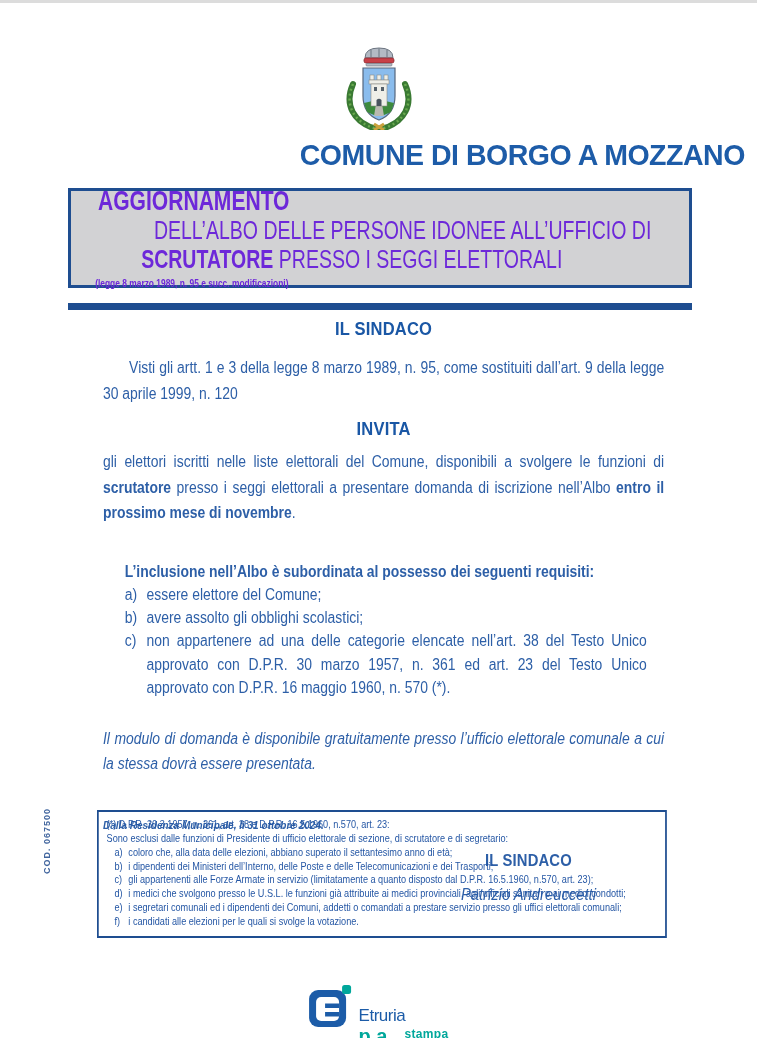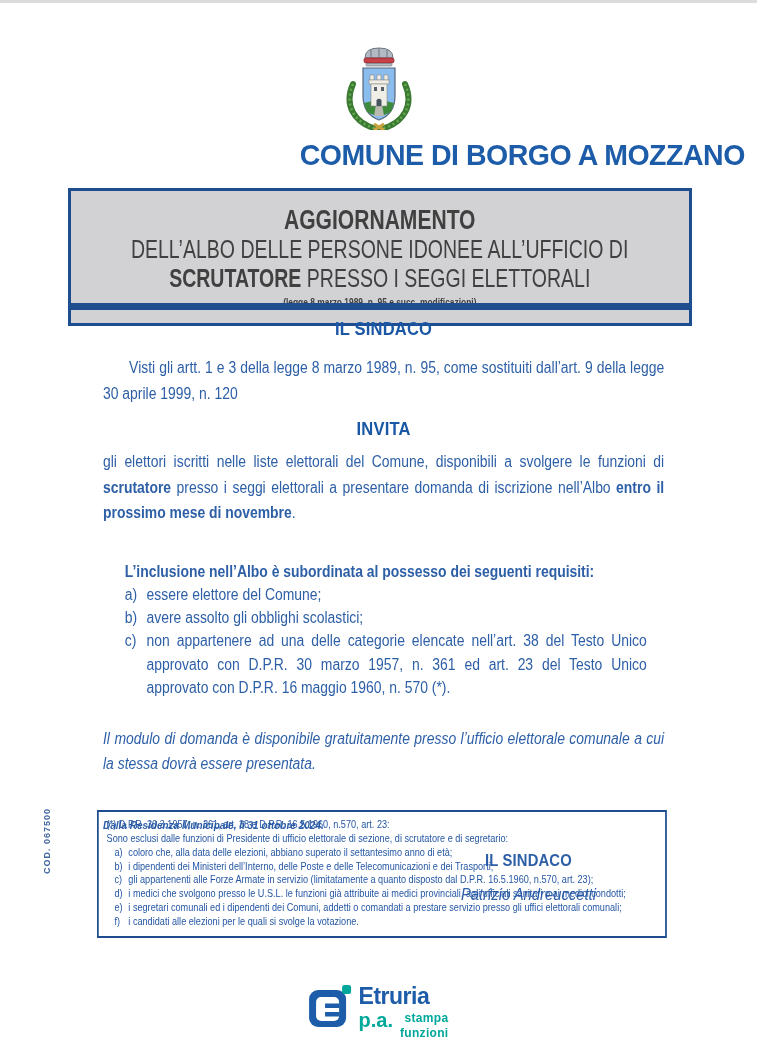--- a/index.html
+++ b/index.html
@@ -23,24 +23,24 @@
   .title{
     position:absolute;left:0;top:138px;width:757px;display:flex;justify-content:flex-end;
   }
   .title span{
     display:inline-block;white-space:nowrap;transform:scaleX(0.95);transform-origin:center;
     font-size:30px;font-weight:700;letter-spacing:-0.5px;color:#1d5ca8;
   }
 
   
   .banner{
-    position:absolute;left:68px;top:188px;width:624px;height:138px;box-sizing:border-box;
+    position:absolute;left:68px;top:188px;width:624px;height:100px;box-sizing:border-box;
     background:#d2d2d4;border:3px solid #1e4d90;
-    display:flex;flex-direction:column;align-items:center;justify-content:center;
-    color:#404040;
+    display:flex;flex-direction:column;align-items:flex-start;justify-content:center;
+    color:#6d28d9;
   }
   .banner .l1{display:inline-block;white-space:nowrap;transform:scaleX(0.78);
     font-size:27px;font-weight:700;line-height:1.05;}
   .banner .l2,.banner .l3{display:inline-block;white-space:nowrap;transform:scaleX(0.75);
     font-size:26px;font-weight:400;line-height:1.12;}
   .banner .l3 b{font-weight:700;}
   .banner .l4{display:inline-block;white-space:nowrap;transform:scaleX(0.8);
     font-size:10.5px;font-weight:700;margin-top:3px;}
   .blue-bar{position:absolute;left:68px;top:303px;width:624px;height:7px;background:#1e4d90;}
 
@@ -76,21 +76,21 @@
   .footnote .ln{white-space:nowrap;}
   .footnote .fitem{display:flex;margin-left:9px;white-space:nowrap;}
   .footnote .fitem .lab{flex:0 0 16px;}
 
   
   .logo{
     position:absolute;left:50%;top:985px;transform:translateX(-50%);
     display:flex;align-items:flex-start;gap:7px;
   }
   .logo-text{display:flex;flex-direction:column;}
-  .logo-name{font-size:23px;font-weight:700;color:#1c5ca8;letter-spacing:-0.5px;line-height:1;}
+  .logo-name{font-size:17px;font-weight:400;color:#1c5ca8;letter-spacing:-0.5px;line-height:1;margin-top:22px;}
   .logo-row2{display:flex;align-items:flex-start;gap:7px;margin-top:2px;text-align:right;}
   .logo-suffix{font-size:20px;font-weight:700;color:#00a79b;line-height:1;}
   .logo-tagline{display:flex;flex-direction:column;font-size:12px;font-weight:700;
     color:#00a79b;letter-spacing:0.3px;line-height:1.25;margin-top:1px;}
 </style>
 </head>
 <body>
 
 <div class="page">
 

